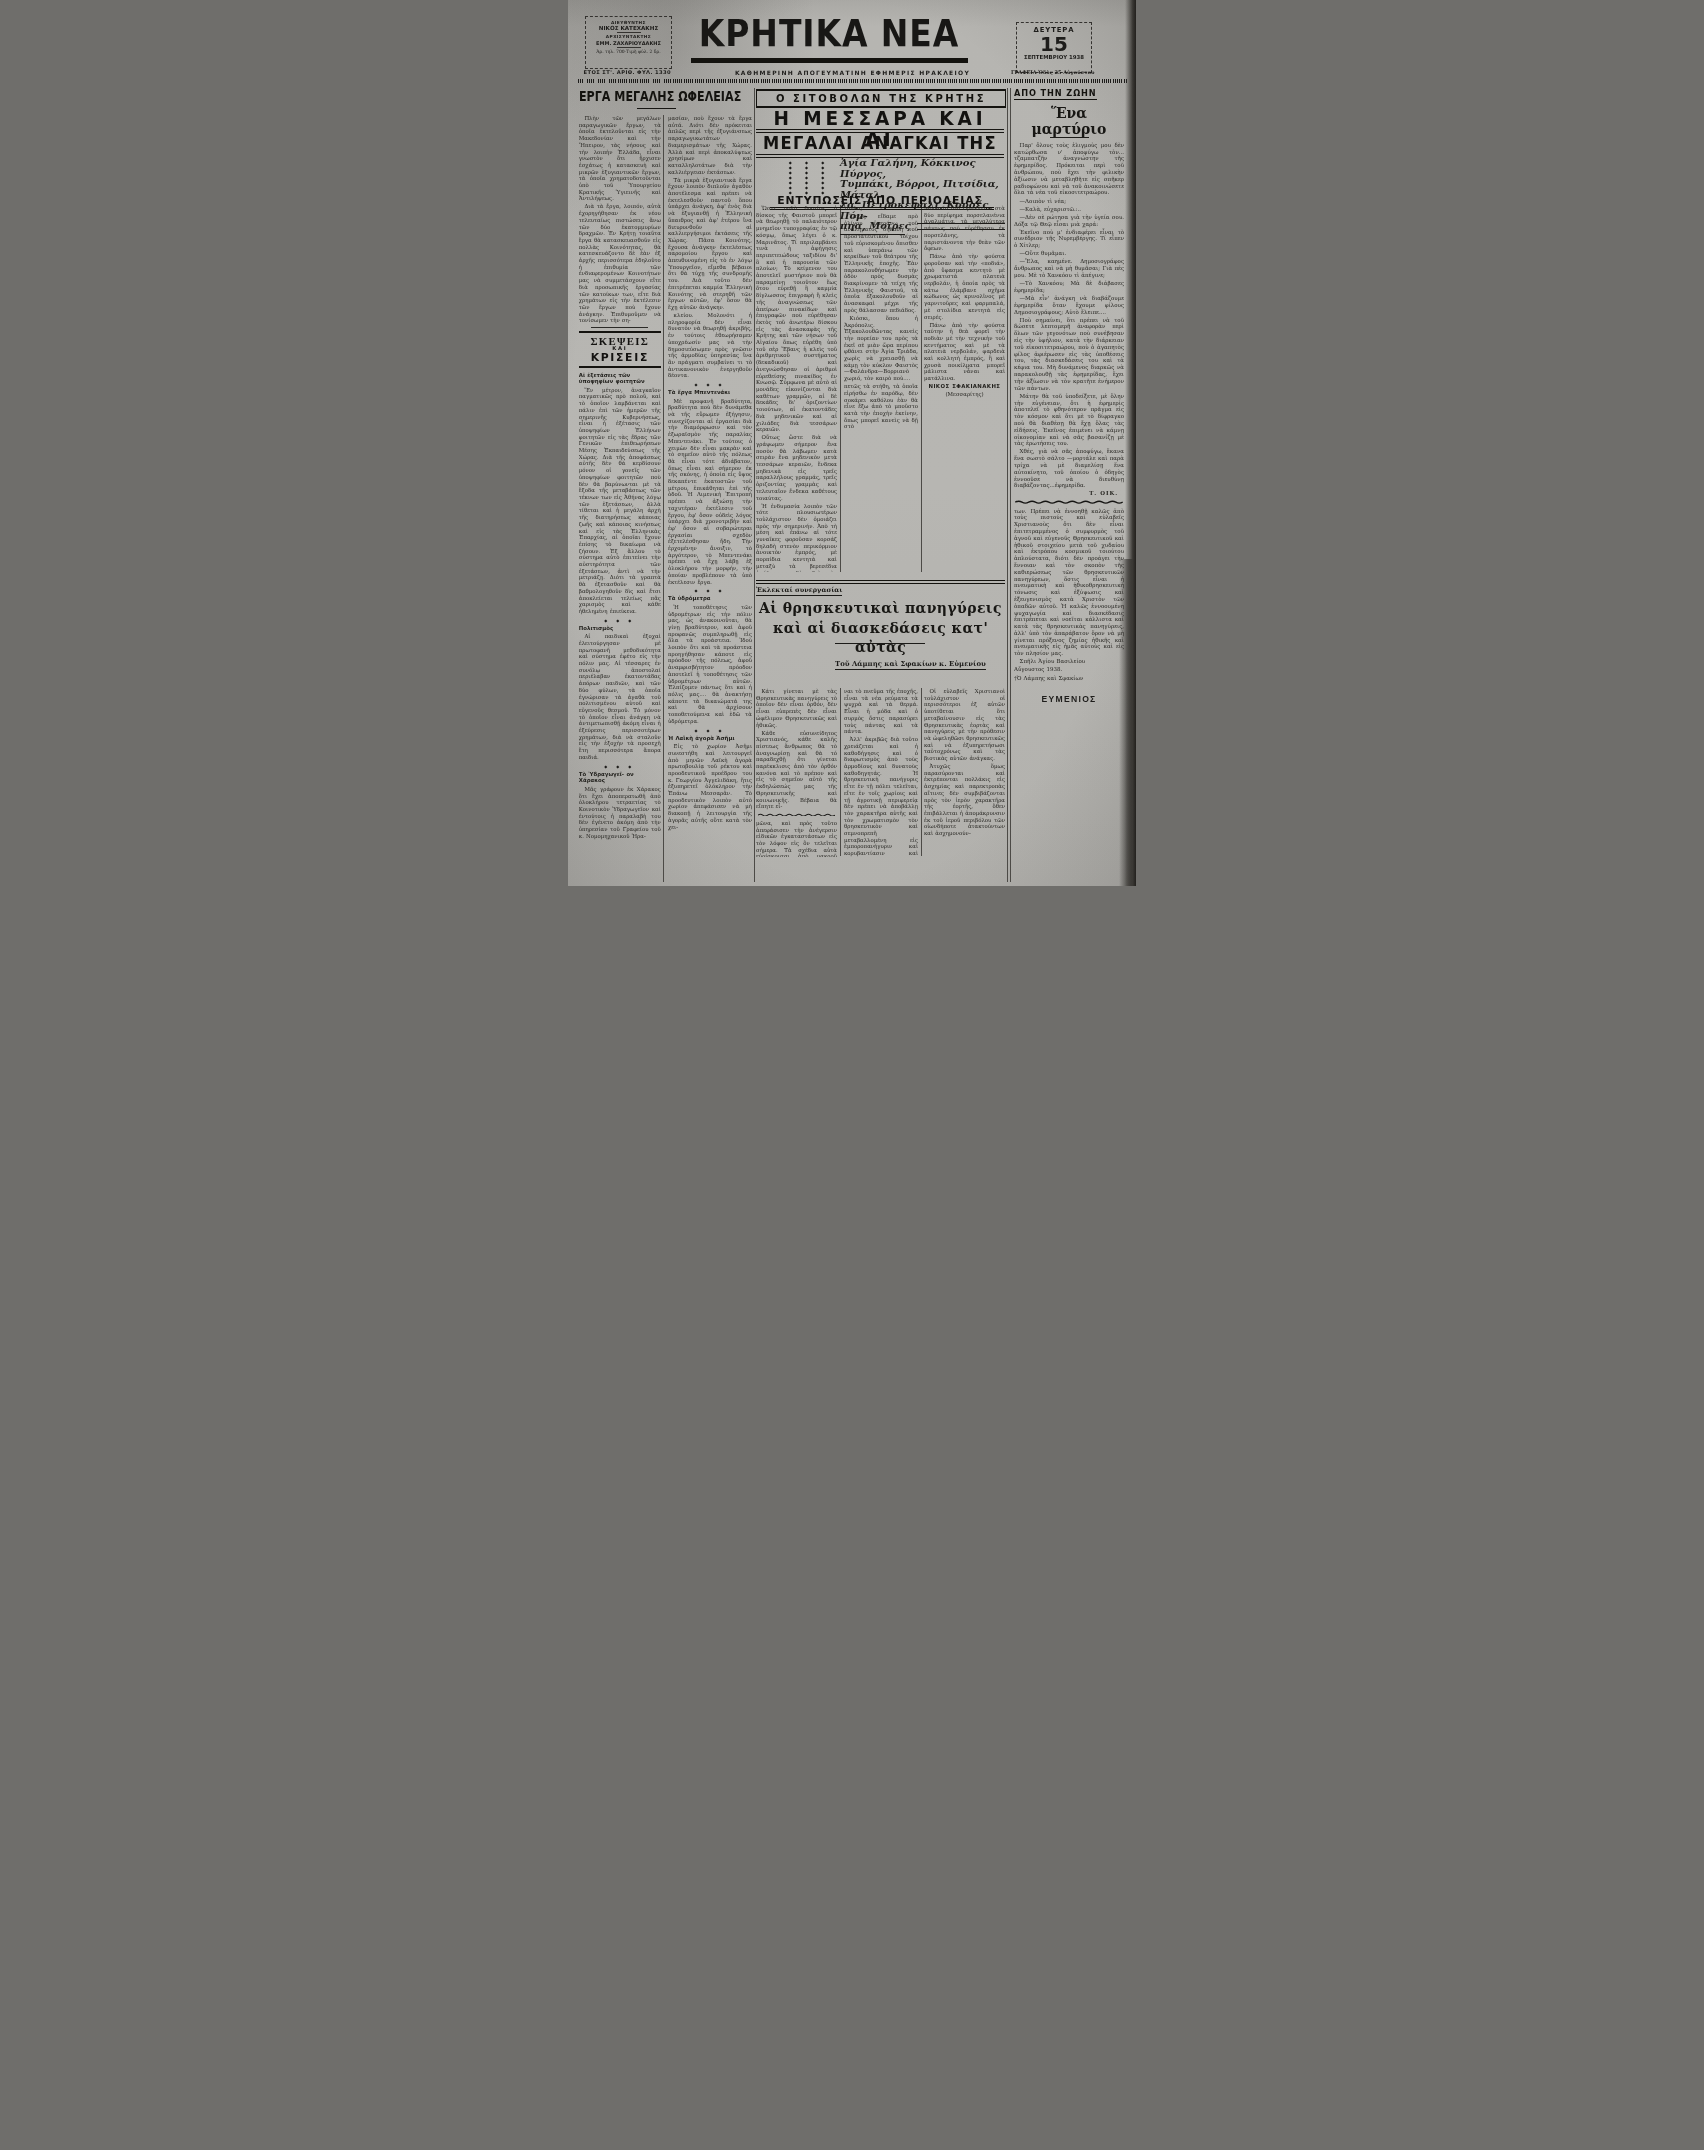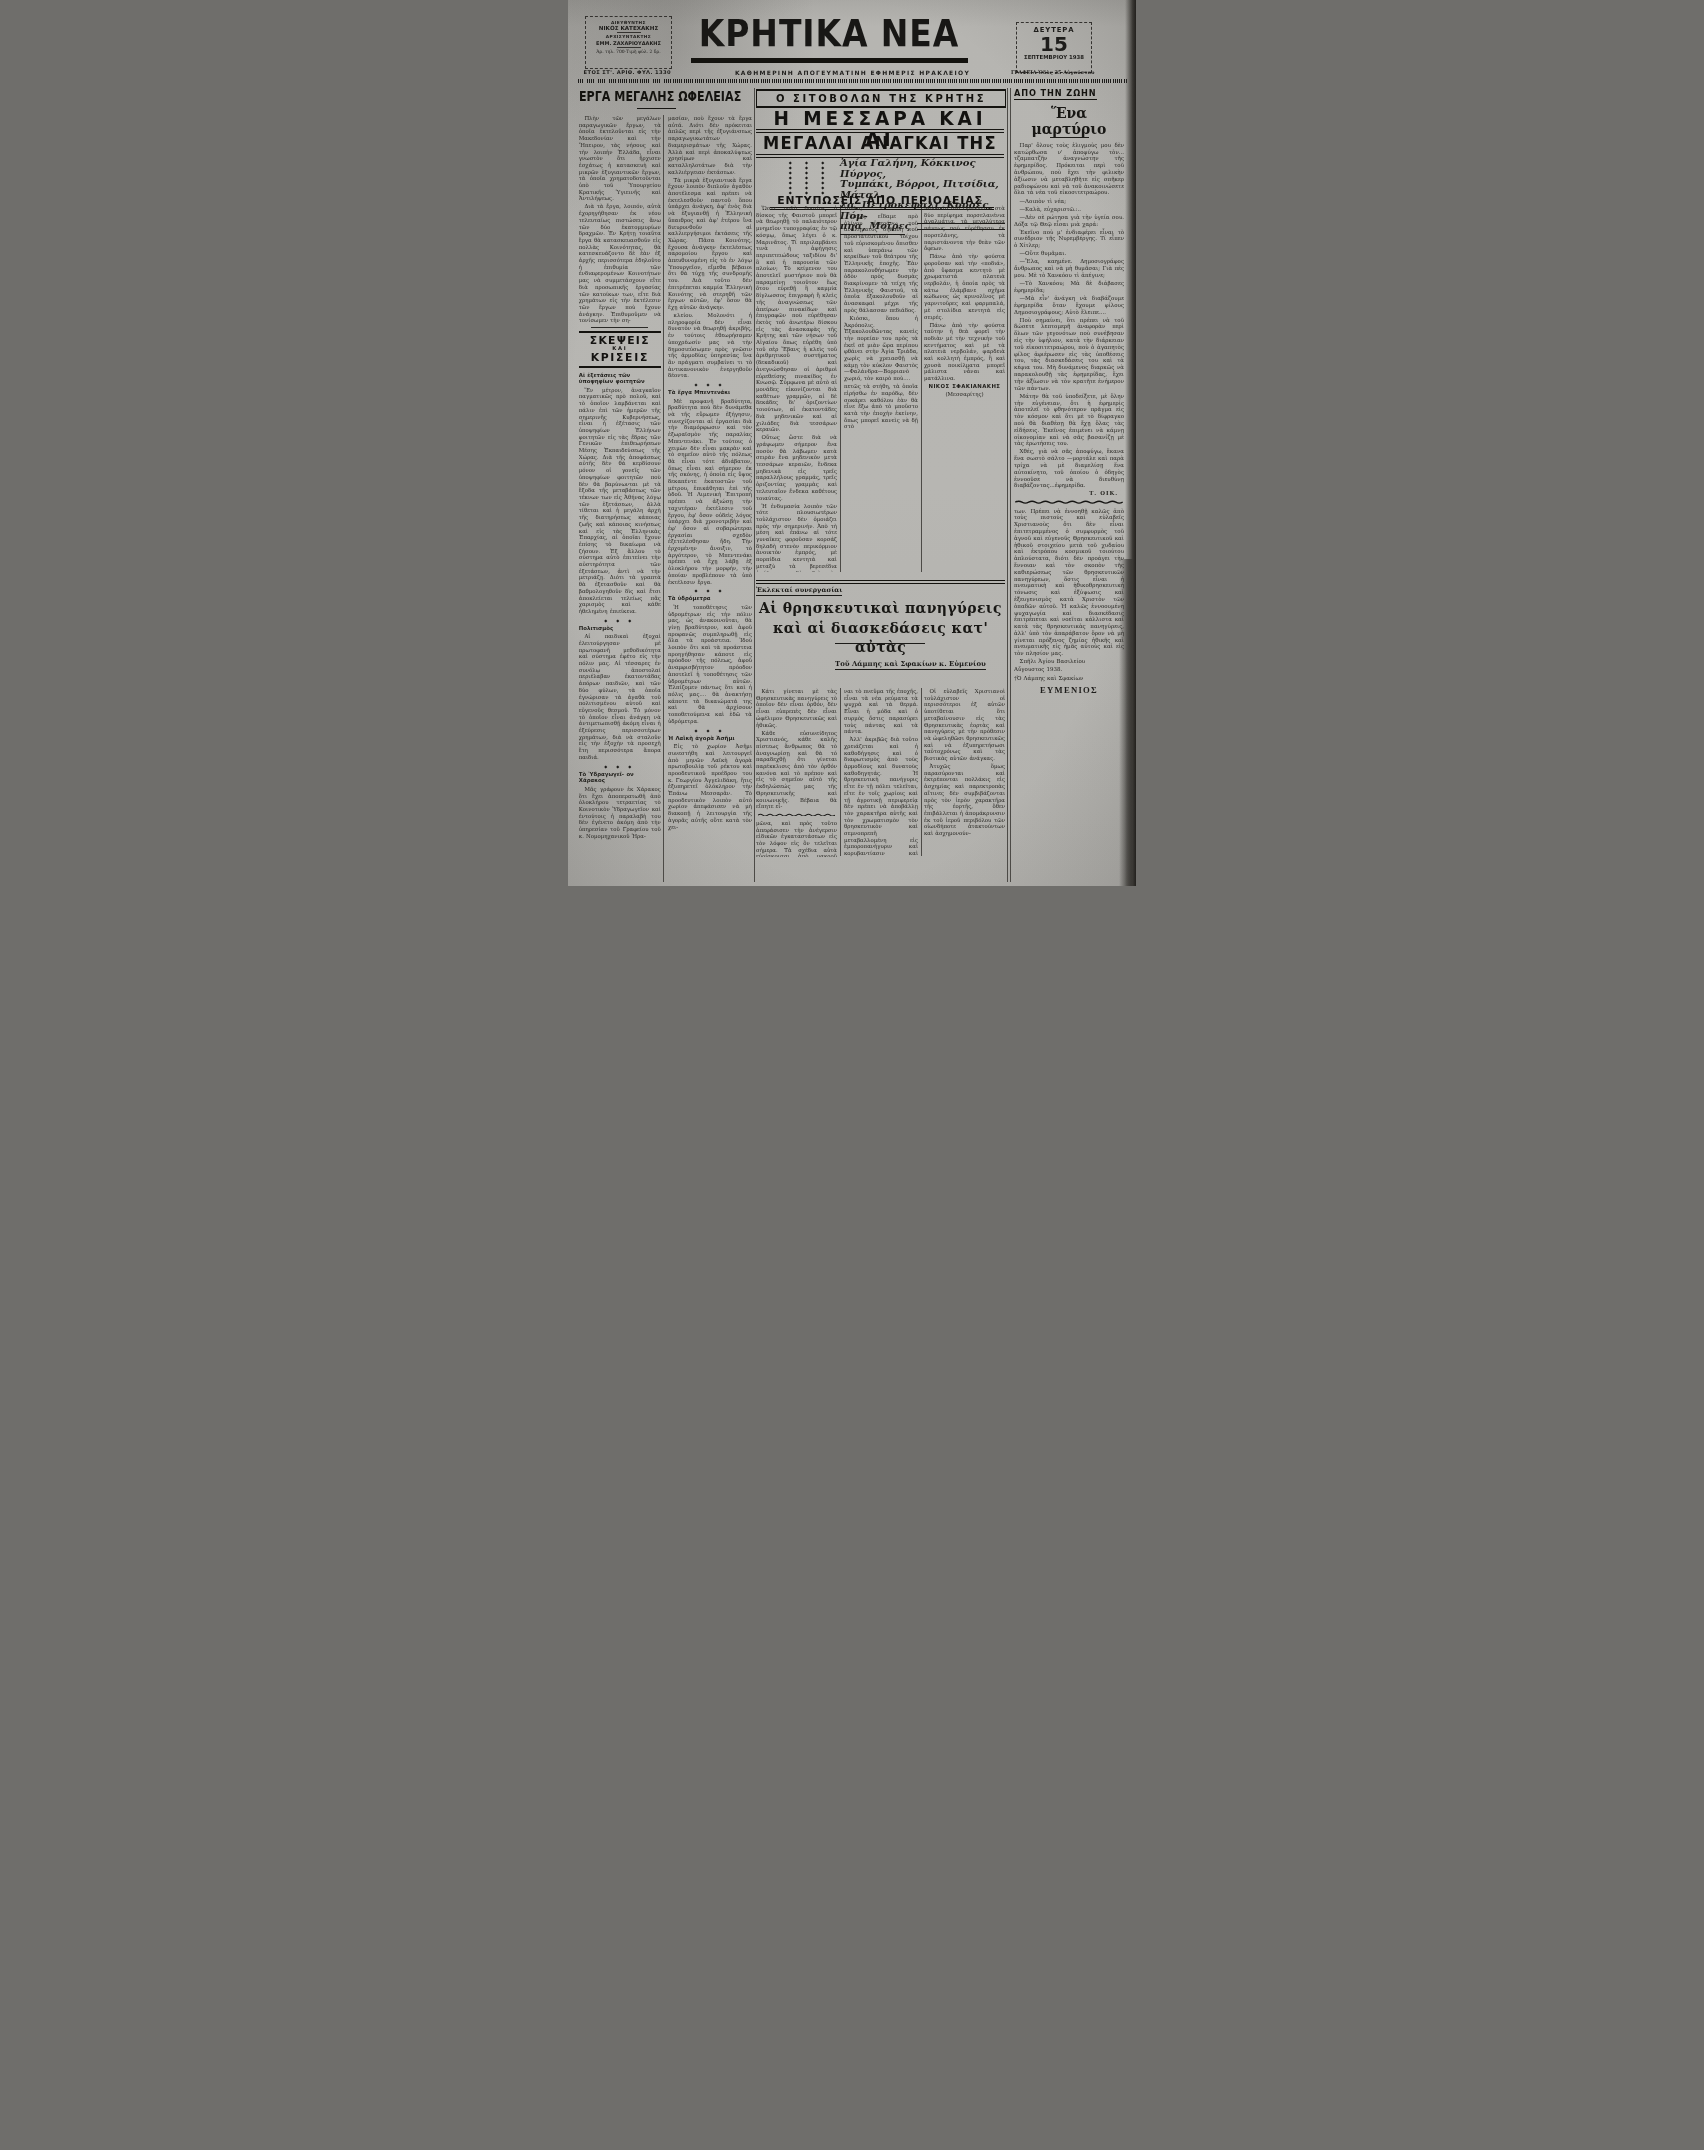--- a/index.html
+++ b/index.html
@@ -51,21 +51,21 @@
         text-indent:0 !important;margin:0.9px 0 1.7px 0 !important;text-align:left;color:#161511;}
 
   
   .left-headline{position:absolute;left:10.8px;top:87px;width:155px;text-align:center;
         font-family:"DejaVu Sans",sans-serif;font-weight:bold;font-size:11.6px;letter-spacing:0;
         transform:scale(.96,1.28);transform-origin:top left;color:#14130f;white-space:nowrap;}
   .left-headrule{position:absolute;left:69px;top:108px;width:39px;border-top:0.9px solid #171613;}
   .endrule{width:70%;border-top:0.4px solid #2c2b28;margin:2.6px auto;}
   .skepseis-box{border-top:2.6px double #14130f;border-bottom:2.6px double #14130f;
         padding:2.6px 0 3px 0;margin:3.4px 0 3.4px 0;text-align:center;font-family:"DejaVu Sans",sans-serif;color:#131210;}
-  .skepseis-box .t1{font-size:10.8px;font-weight:bold;letter-spacing:1.3px;line-height:10.8px;}
+  .skepseis-box .t1{font-size:10.8px;font-weight:bold;letter-spacing:1.3px;line-height:10.8px;font-family:Liberation Serif, serif;}
   .skepseis-box .t2{font-size:5.2px;font-weight:bold;letter-spacing:1.7px;line-height:5.6px;}
   .skepseis-box .t3{font-size:10.8px;font-weight:bold;letter-spacing:1.7px;line-height:11.2px;}
 
   
   .kickerbox{position:absolute;left:188px;top:89px;width:248px;border:0.9px solid #14130f;
         border-top-width:2.2px;border-bottom-width:2.2px;padding:2.2px 0;text-align:center;
         font-family:"DejaVu Sans",sans-serif;font-weight:bold;font-size:10px;letter-spacing:2.6px;color:#14130f;}
   .hl1{position:absolute;left:188px;top:108px;width:248px;text-align:center;font-family:"DejaVu Sans",sans-serif;
         font-weight:bold;font-size:18.5px;line-height:19px;letter-spacing:3.9px;transform:scaleY(1.08);transform-origin:top;color:#131210;}
   .hl1-rule{position:absolute;left:188px;top:129px;width:248px;}
@@ -96,21 +96,21 @@
   .right-flow{position:absolute;left:446px;top:88px;width:110px;height:795px;overflow:hidden;text-align:justify;}
   .right-flow p{margin:0 0 1.3px 0;font-size:5.5px;line-height:6.8px;text-indent:5.6px;word-spacing:0.4px;color:#24231f;}
   .right-flow p.noind{text-indent:0;}
   .zoin-head{font-family:"DejaVu Sans",sans-serif;font-weight:bold;font-size:8.2px;letter-spacing:0.9px;color:#14130f;
         display:inline-block;border-bottom:1.3px solid #14130f;padding-bottom:1.3px;margin-bottom:3.4px;text-indent:0;}
   .martyrio{ text-align:center;font-weight:bold;font-size:14px;font-family:"DejaVu Serif",serif;margin:0.9px 0 0.9px 0;color:#181714;}
   .martyrio-rule{width:39px;border-top:0.9px solid #1c1b18;margin:0.9px auto 3.4px auto;}
   .sig-right{text-align:right;font-weight:bold;font-size:6.9px;letter-spacing:0.9px;padding-right:6px;}
   .wavy{display:block;margin:2.6px auto 3.4px auto;}
   .dateline{font-size:5.6px;margin-top:2.6px;}
-  .closing-name{text-align:center;font-family:Liberation Serif, serif;font-weight:bold;font-size:8.6px;letter-spacing:1.3px;margin-top:4px;}
+  .closing-name{text-align:center;font-family:Liberation Sans, sans-serif;font-weight:bold;font-size:8.6px;letter-spacing:1.3px;margin-top:13px;}
 </style>
 </head>
 <body>
 
 <div class="page">
   <div class="vignette"></div>
 
   <div class="mastbox mast-left">
     <div class="lbl">ΔΙΕΥΘΥΝΤΗΣ</div>
     <div class="nm">ΝΙΚΟΣ ΚΑΤΕΧΑΚΗΣ</div>

